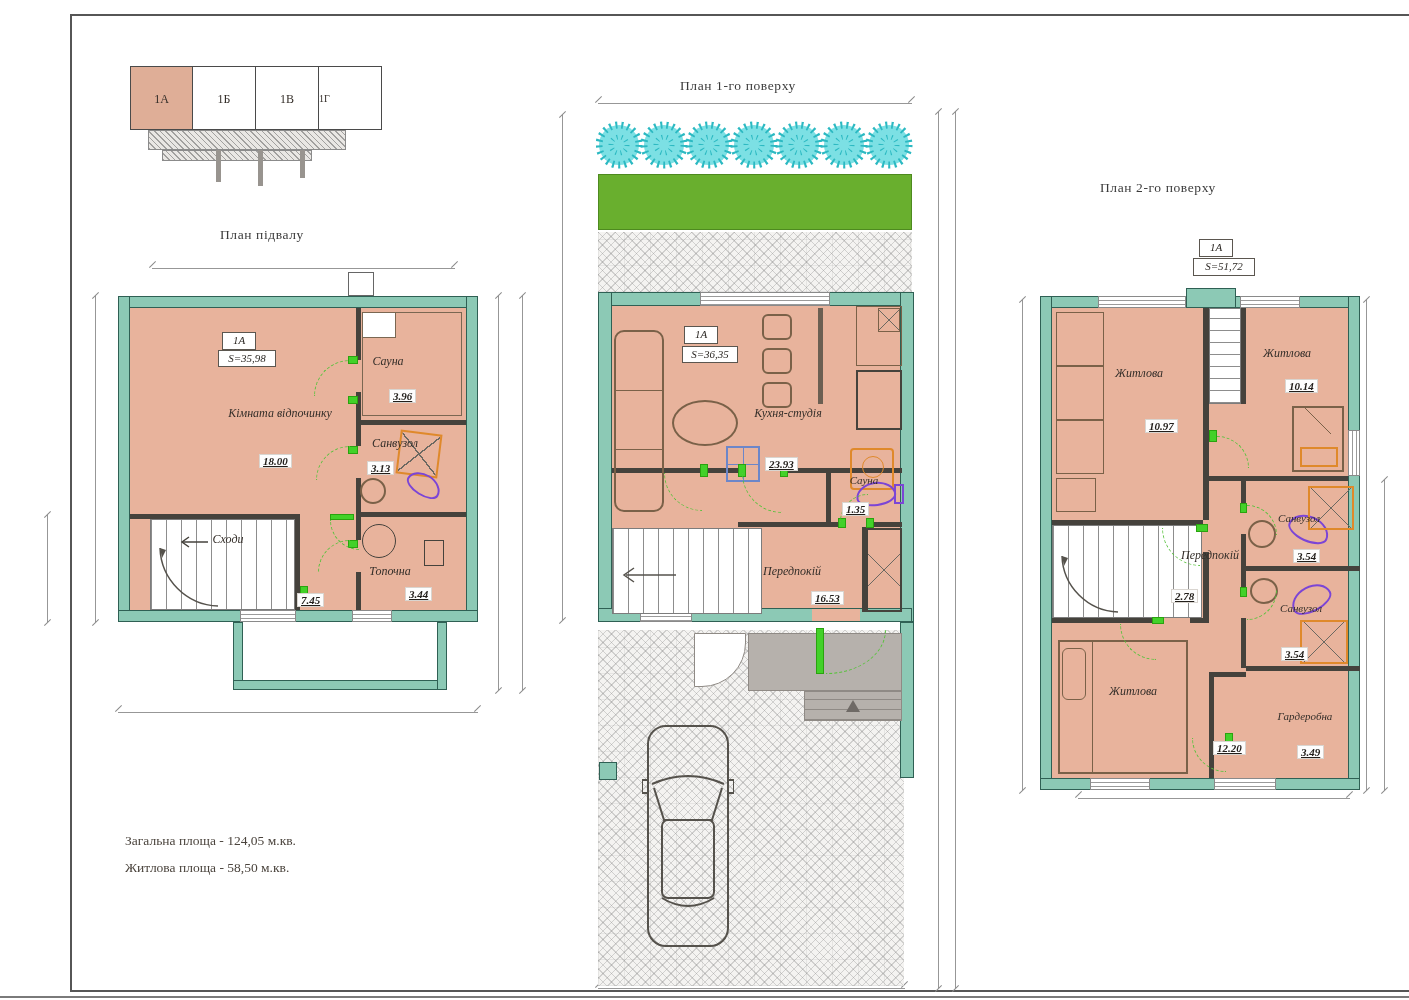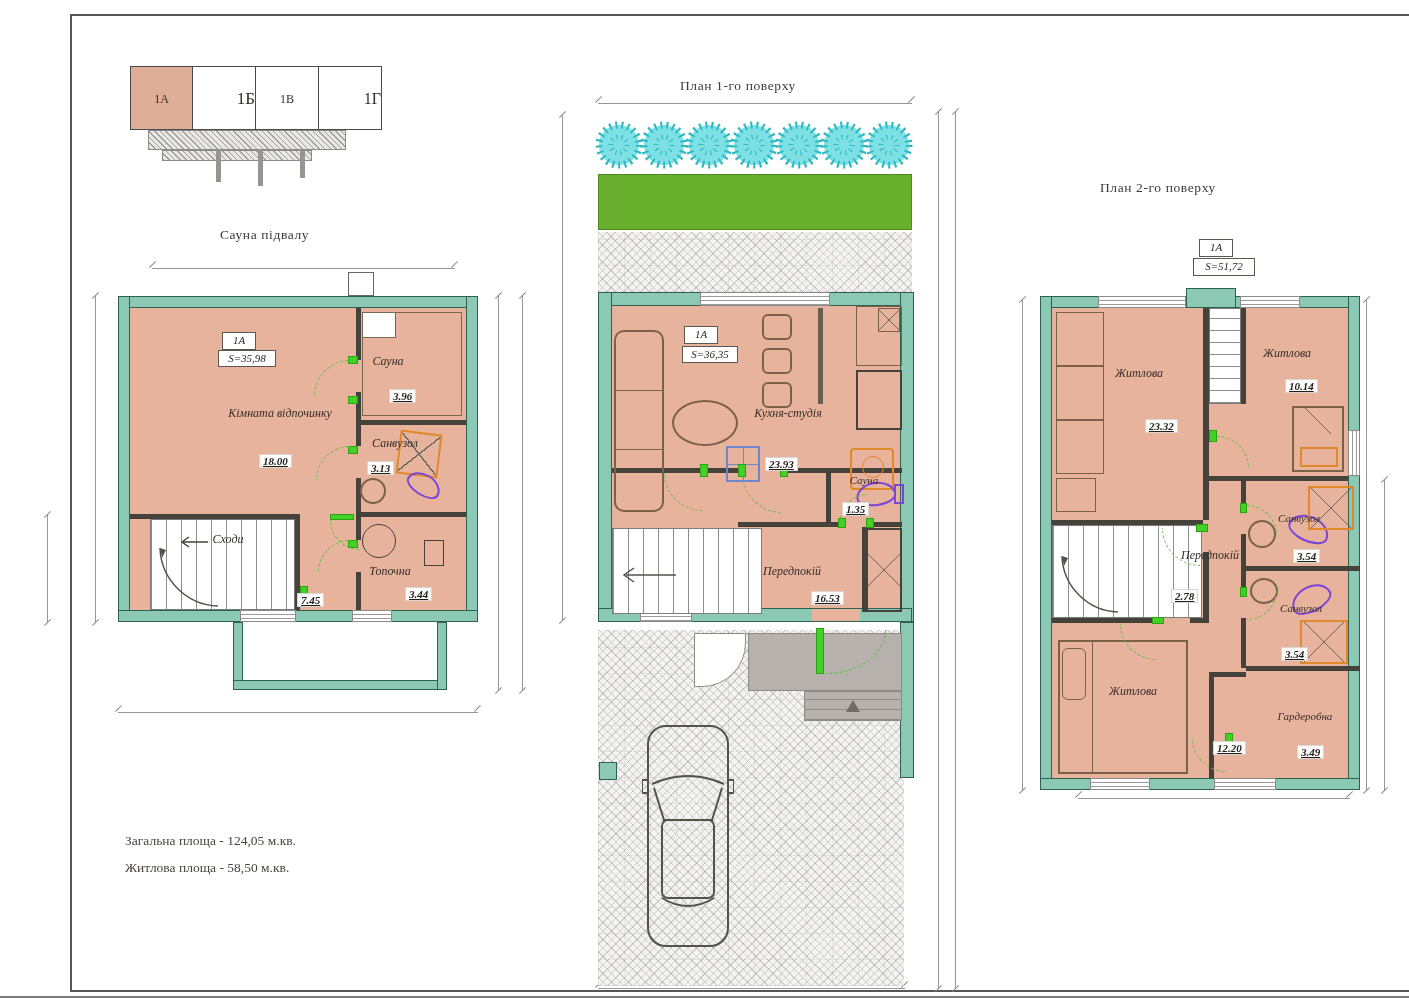--- a/index.html
+++ b/index.html
@@ -49,31 +49,31 @@
   .sum{font-size:13.5px;color:#4b443d;white-space:nowrap}
 </style>
 </head>
 <body>
 
 <div class="a" style="left:70px;top:14px;width:1339px;height:978px;border:2px solid #565656;border-right:none"></div>
 <div class="a" style="left:0;top:996px;width:1409px;height:2px;background:#7a7a7a"></div>
 
 <div class="a" style="left:130px;top:66px;width:252px;height:64px">
   <div class="a" style="left:0;top:0;width:63px;height:64px;background:#dfae97;border:1px solid #4a4a4a;text-align:center;line-height:64px;font-size:12px">1А</div>
-  <div class="a" style="left:63px;top:0;width:63px;height:64px;background:#fff;border:1px solid #4a4a4a;border-left:none;text-align:right;line-height:64px;font-size:17px">1Б</div>
+  <div class="a" style="left:63px;top:0;width:63px;height:64px;background:#fff;border:1px solid #4a4a4a;border-left:none;text-align:center;line-height:64px;font-size:12px">1Б</div>
   <div class="a" style="left:126px;top:0;width:63px;height:64px;background:#fff;border:1px solid #4a4a4a;border-left:none;text-align:center;line-height:64px;font-size:12px">1В</div>
-  <div class="a" style="left:189px;top:0;width:63px;height:64px;background:#fff;border:1px solid #4a4a4a;border-left:none;text-align:right;line-height:64px;font-size:16px">1Г</div>
+  <div class="a" style="left:189px;top:0;width:63px;height:64px;background:#fff;border:1px solid #4a4a4a;border-left:none;text-align:left;line-height:64px;font-size:10px">1Г</div>
 </div>
 <div class="a hatch2" style="left:148px;top:130px;width:198px;height:20px"></div>
 <div class="a hatch2" style="left:162px;top:150px;width:150px;height:11px"></div>
 <div class="a" style="left:216px;top:150px;width:5px;height:32px;background:#98948f"></div>
 <div class="a" style="left:258px;top:150px;width:5px;height:36px;background:#98948f"></div>
 <div class="a" style="left:300px;top:150px;width:5px;height:28px;background:#98948f"></div>
 
-<div class="a ttl" style="left:220px;top:227px;width:160px">Сауна підвалу</div>
+<div class="a ttl" style="left:220px;top:227px;width:160px">План підвалу</div>
 
 <div class="a dimh" style="left:152px;top:268px;width:303px;height:0"></div>
 <div class="a dimh" style="left:118px;top:712px;width:360px;height:0"></div>
 <div class="a dimv" style="left:95px;top:296px;width:0;height:326px"></div>
 <div class="a dimv" style="left:47px;top:515px;width:0;height:107px"></div>
 <div class="a dimv" style="left:498px;top:296px;width:0;height:394px"></div>
 <div class="a dimv" style="left:522px;top:296px;width:0;height:394px"></div>
 
 <div class="a flr" style="left:130px;top:308px;width:336px;height:302px"></div>
 <div class="a wall" style="left:118px;top:296px;width:360px;height:12px"></div>
@@ -328,21 +328,21 @@
 <div class="a dg" style="left:1240px;top:503px;width:7px;height:10px"></div>
 <div class="a arc tr" style="left:1247px;top:505px;width:30px;height:30px"></div>
 <div class="a dg" style="left:1240px;top:587px;width:7px;height:10px"></div>
 <div class="a arc br" style="left:1247px;top:590px;width:30px;height:30px"></div>
 <div class="a dg" style="left:1152px;top:617px;width:12px;height:7px"></div>
 <div class="a arc bl" style="left:1120px;top:624px;width:36px;height:36px"></div>
 <div class="a dg" style="left:1225px;top:733px;width:8px;height:12px"></div>
 <div class="a arc bl" style="left:1192px;top:738px;width:34px;height:34px"></div>
 
 <div class="a rm" style="left:1104px;top:366px;width:70px">Житлова</div>
-<div class="a ar" style="left:1146px;top:420px">23.32</div>
+<div class="a ar" style="left:1146px;top:420px">10.97</div>
 <div class="a rm" style="left:1252px;top:346px;width:70px">Житлова</div>
 <div class="a ar" style="left:1286px;top:380px">10.14</div>
 <div class="a rm" style="left:1168px;top:548px;width:84px">Передпокій</div>
 <div class="a ar" style="left:1172px;top:590px">2.78</div>
 <div class="a rm" style="left:1264px;top:512px;width:70px;font-size:11px">Санвузол</div>
 <div class="a ar" style="left:1294px;top:550px">3.54</div>
 <div class="a rm" style="left:1266px;top:602px;width:70px;font-size:11px">Санвузол</div>
 <div class="a ar" style="left:1282px;top:648px">3.54</div>
 <div class="a rm" style="left:1098px;top:684px;width:70px">Житлова</div>
 <div class="a ar" style="left:1214px;top:742px">12.20</div>

